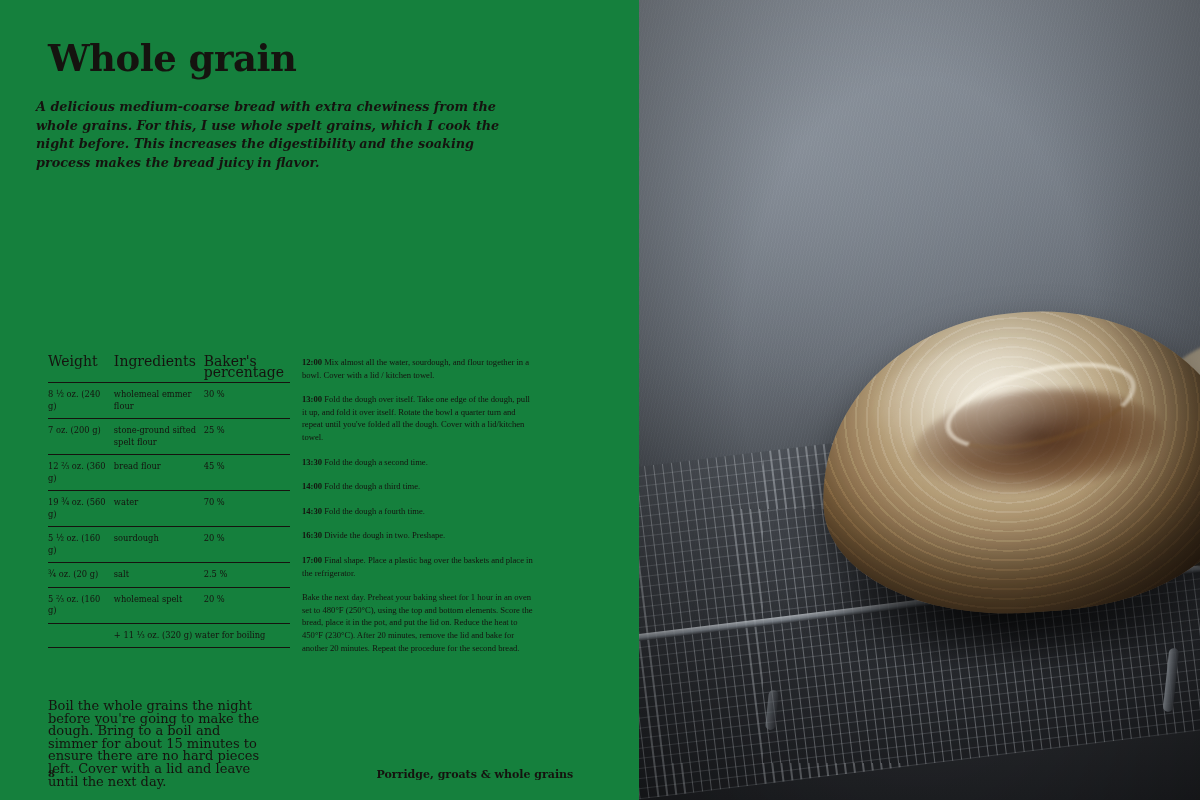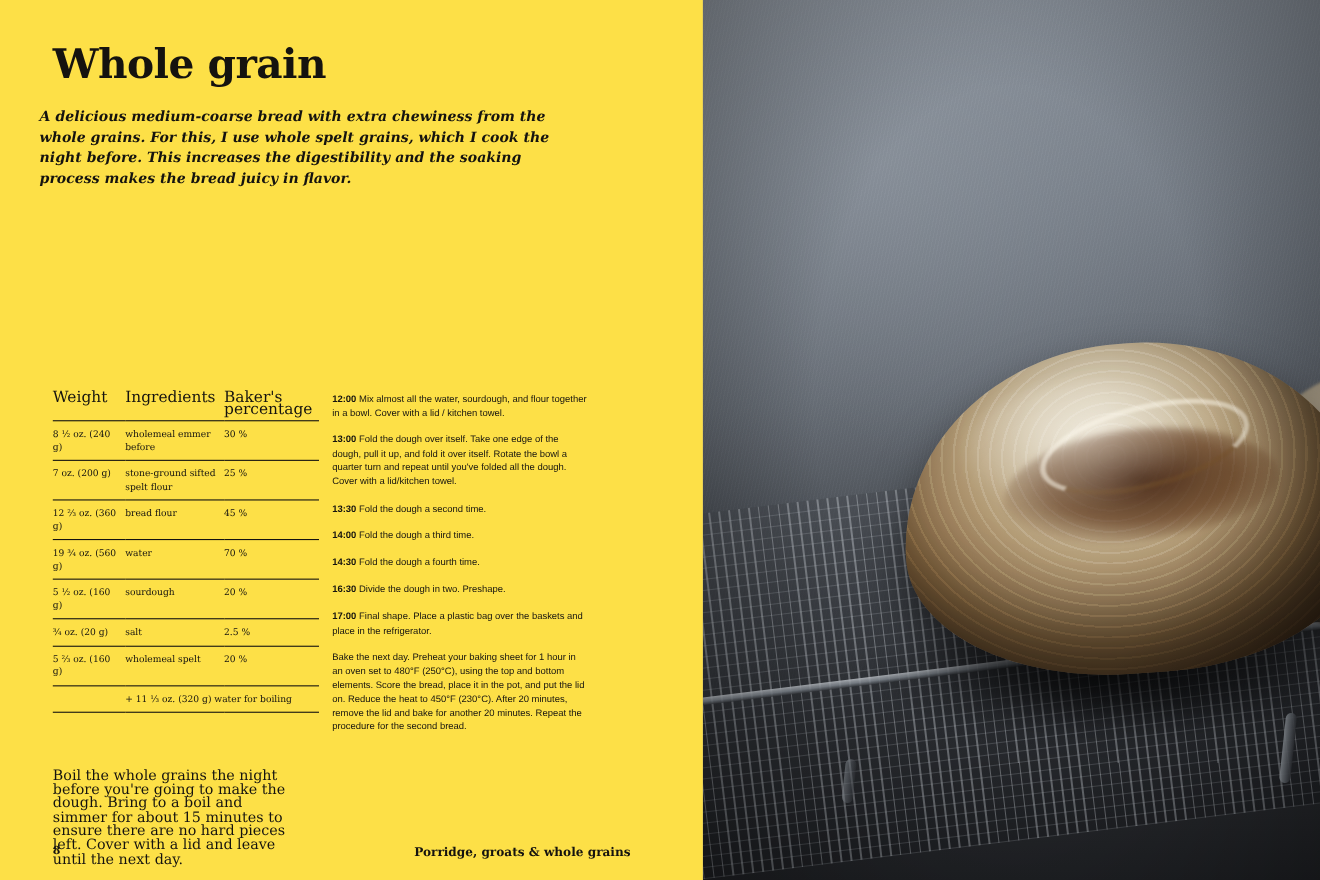--- a/index.html
+++ b/index.html
@@ -16,21 +16,21 @@
   .page {
     position: relative;
     width: 1200px;
     height: 800px;
     display: flex;
   }
   .left-page {
     position: relative;
     width: 684px;
     height: 800px;
-    background: #fde047;
+    background: #15803d;
     box-sizing: border-box;
   }
   .right-page {
     position: relative;
     width: 600px;
     height: 800px;
     overflow: hidden;
     background: #3a3d41;
   }
 
@@ -101,21 +101,21 @@
     border-bottom: 0.6px solid #15130f;
   }
   .cell-multiline { display: block; }
 
   
   .schedule {
     position: absolute;
     left: 302px;
     top: 356px;
     width: 232px;
-    font-family: Liberation Sans, sans-serif;
+    font-family: Liberation Serif, serif;
     font-size: 8.6px;
     line-height: 12.6px;
     color: #15130f;
   }
   .schedule .step { margin: 0 0 12px 0; }
   .schedule .step .time {
     font-weight: 700;
   }
   .schedule .final { margin: 0; }
 
@@ -322,21 +322,21 @@
               <span class="cell-multiline">Baker's</span>
               <span class="cell-multiline">percentage</span>
             </th>
           </tr>
         </thead>
         <tbody>
           <tr>
             <td>8 ½ oz. (240 g)</td>
             <td>
               <span class="cell-multiline">wholemeal emmer</span>
-              <span class="cell-multiline">before</span>
+              <span class="cell-multiline">flour</span>
             </td>
             <td>30 %</td>
           </tr>
           <tr>
             <td>7 oz. (200 g)</td>
             <td>
               <span class="cell-multiline">stone-ground sifted</span>
               <span class="cell-multiline">spelt flour</span>
             </td>
             <td>25 %</td>

